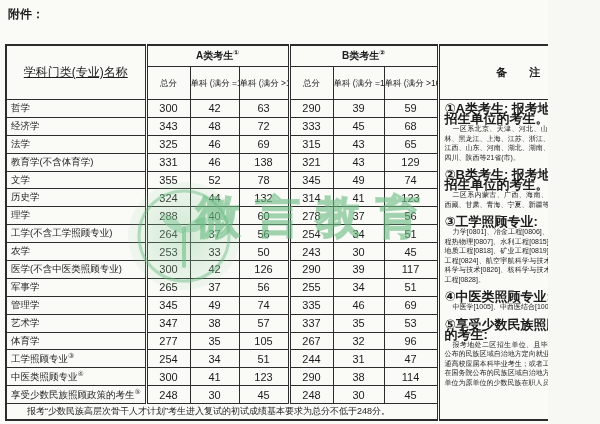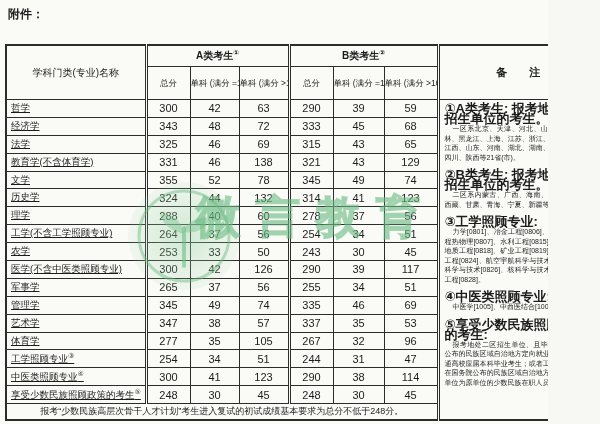--- a/index.html
+++ b/index.html
@@ -23,34 +23,34 @@
     border:2px solid #2c2c2c;background:transparent;
   }
   .score-table th,.score-table td{
     border:1px solid #2c2c2c;padding:0;text-align:center;
     overflow:hidden;white-space:nowrap;
   }
   .sep{border-left:3px double #2c2c2c !important;}
   .th-group{height:20px;font-size:10px;font-weight:bold;}
   .th-group sup{font-size:7px;}
   .th-sub{height:32px;font-size:8.5px;line-height:10px;font-weight:normal;white-space:normal;padding:0 2px;}
-  .th-subject{font-size:10px;font-weight:normal;}
+  .th-subject{font-size:12px;font-weight:normal;text-decoration:underline;}
   .th-remark{font-size:11px;font-weight:bold;margin-top:26px;}
   tbody td{height:16.9px;}
-  td.subject{text-align:left;padding-left:4px;font-size:9.5px;text-decoration:underline;}
+  td.subject{text-align:left;padding-left:4px;font-size:9.5px;}
   td.subject sup{font-size:7px;}
   td.num{font-size:11px;}
   td.remark-cell{
     vertical-align:top;text-align:left;padding:4px 5px;white-space:normal;
   }
   .note{margin-bottom:8px;}
   .note-head{font-size:13px;line-height:10px;font-weight:bold;}
   .note-body{font-size:7px;line-height:9.5px;text-align:justify;text-indent:8px;}
   td.footer-cell{
-    height:13px;text-align:center;font-size:9px;padding:1px 8px;white-space:nowrap;
+    height:13px;text-align:left;font-size:9px;padding:1px 20px;white-space:nowrap;
   }
   
   .watermark{
     position:absolute;left:0;top:0;width:600px;height:424px;
     pointer-events:none;z-index:5;
   }
   .wm-glow{
     position:absolute;left:128px;top:182px;width:112px;height:108px;border-radius:50%;
     background:radial-gradient(circle at 50% 50%, rgba(150,210,162,.42), rgba(150,210,162,.10) 70%, rgba(150,210,162,0) 100%);
   }

